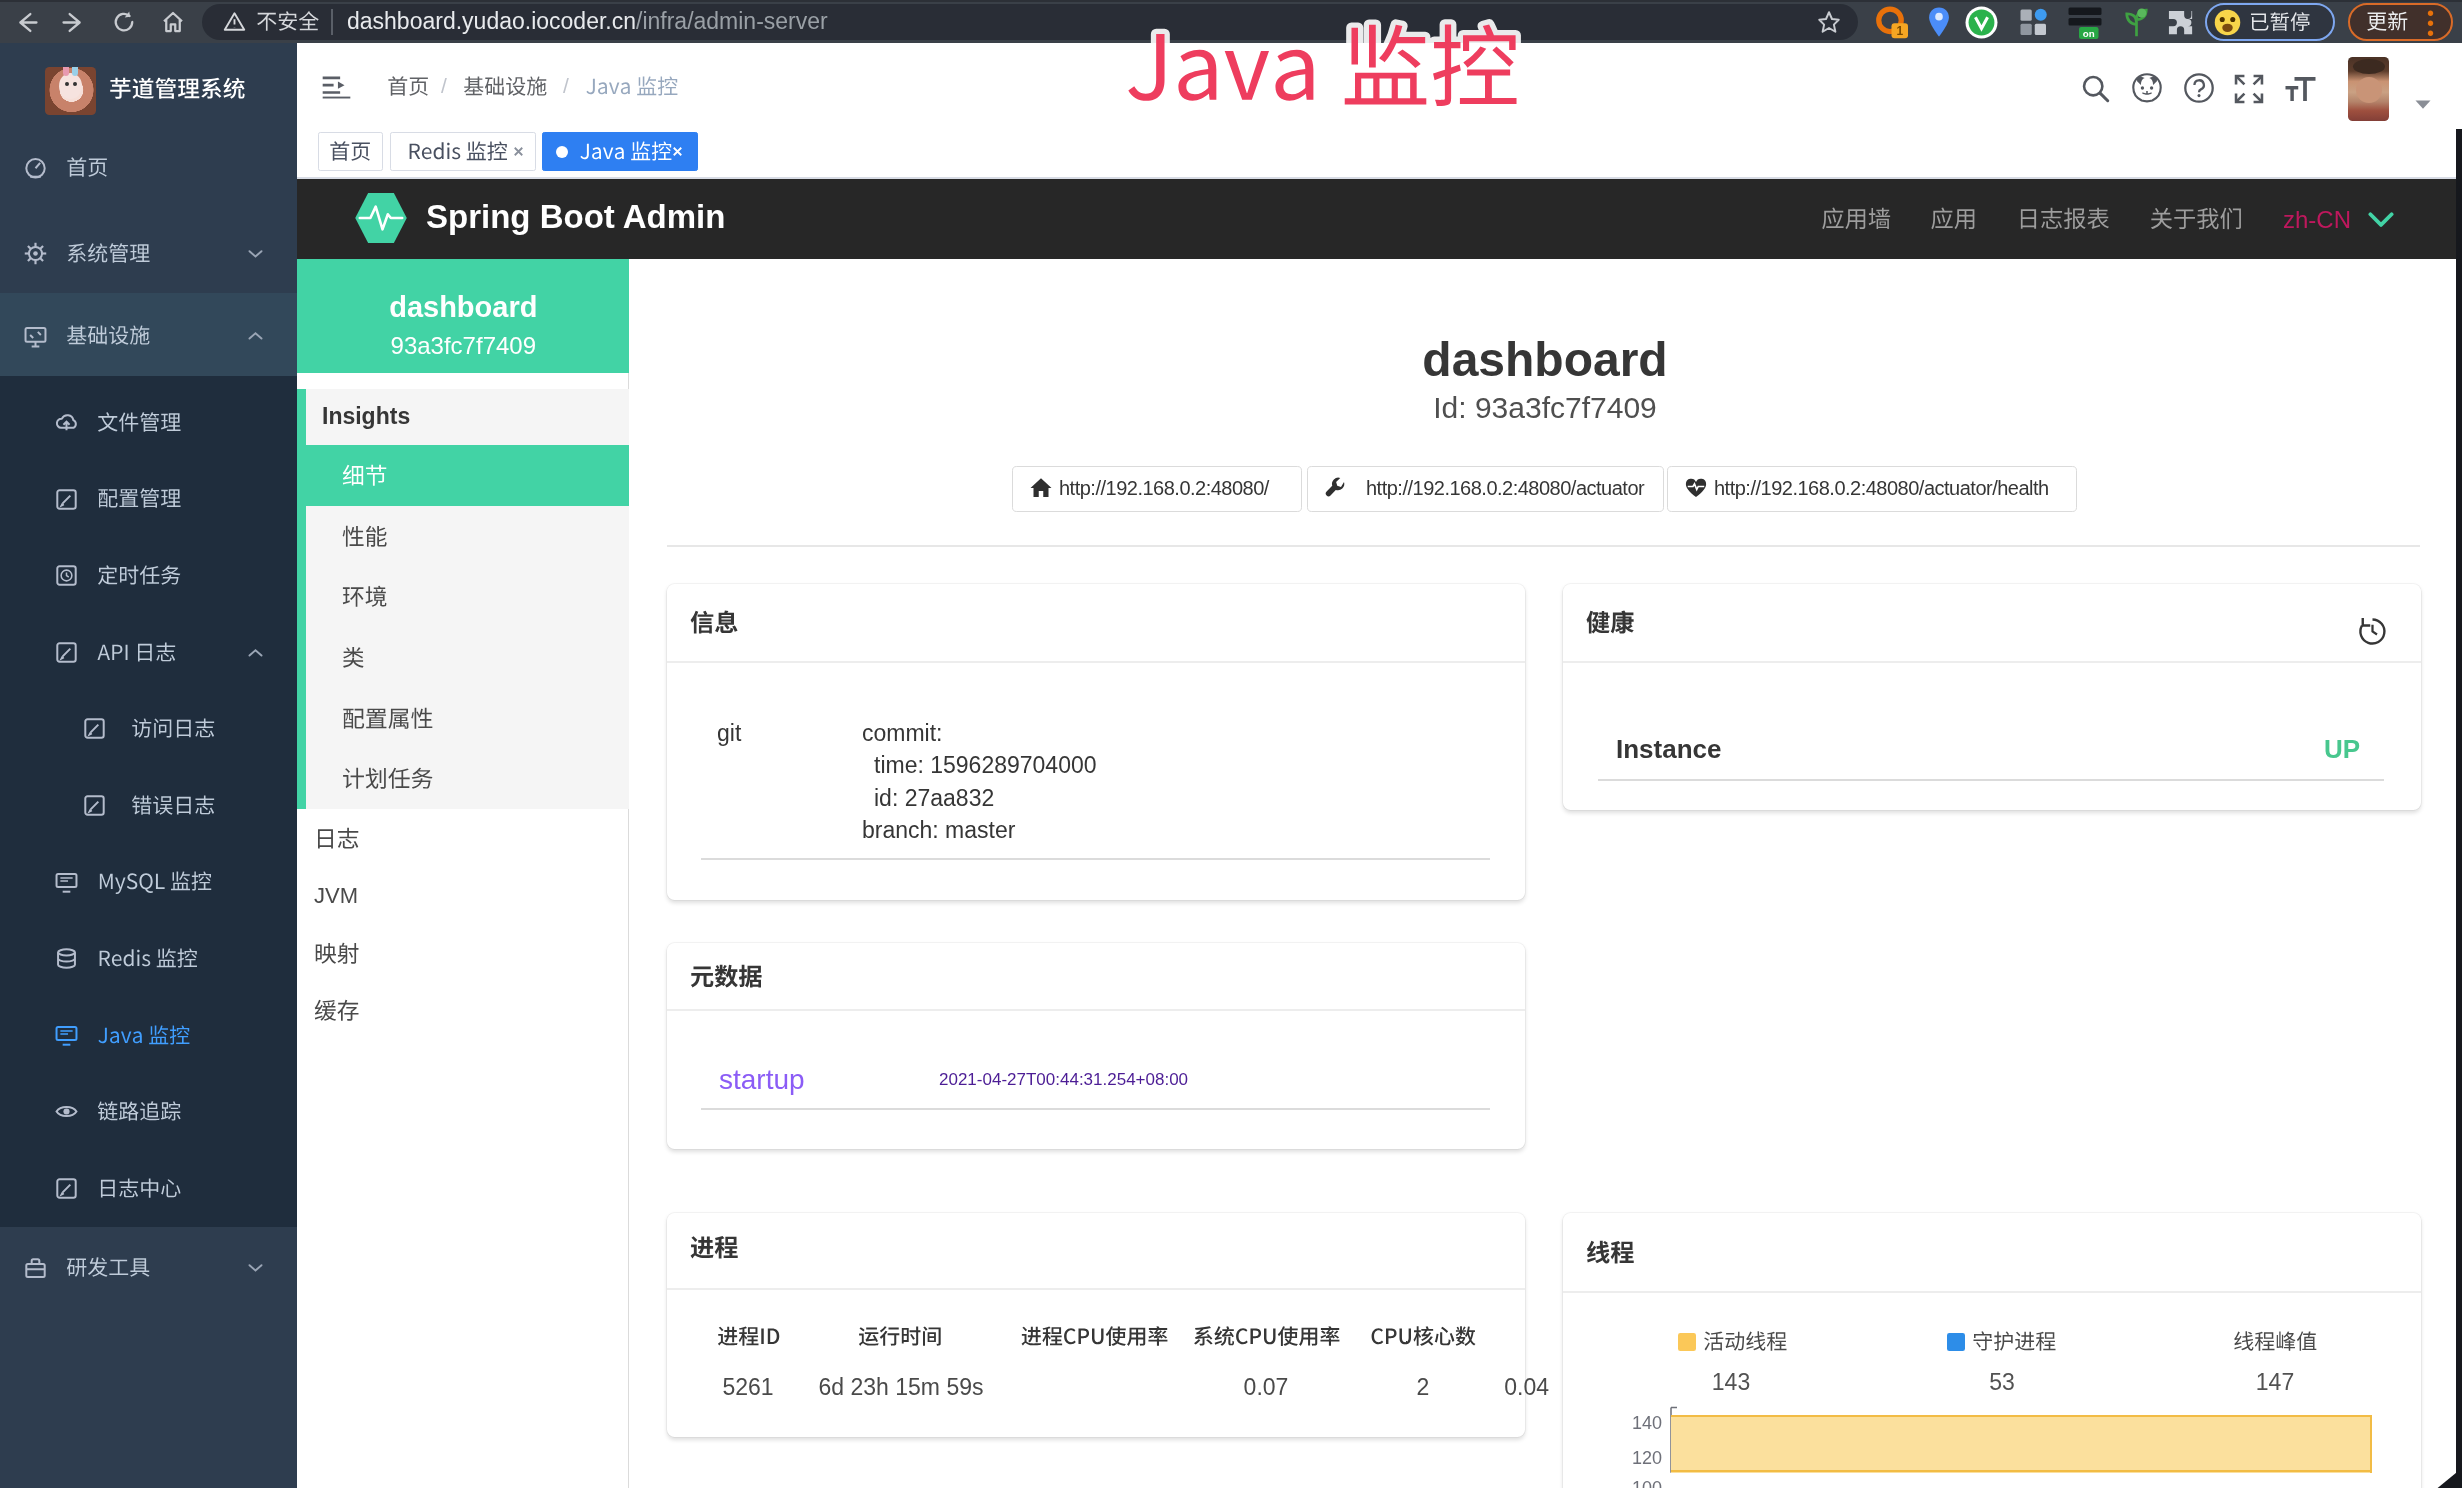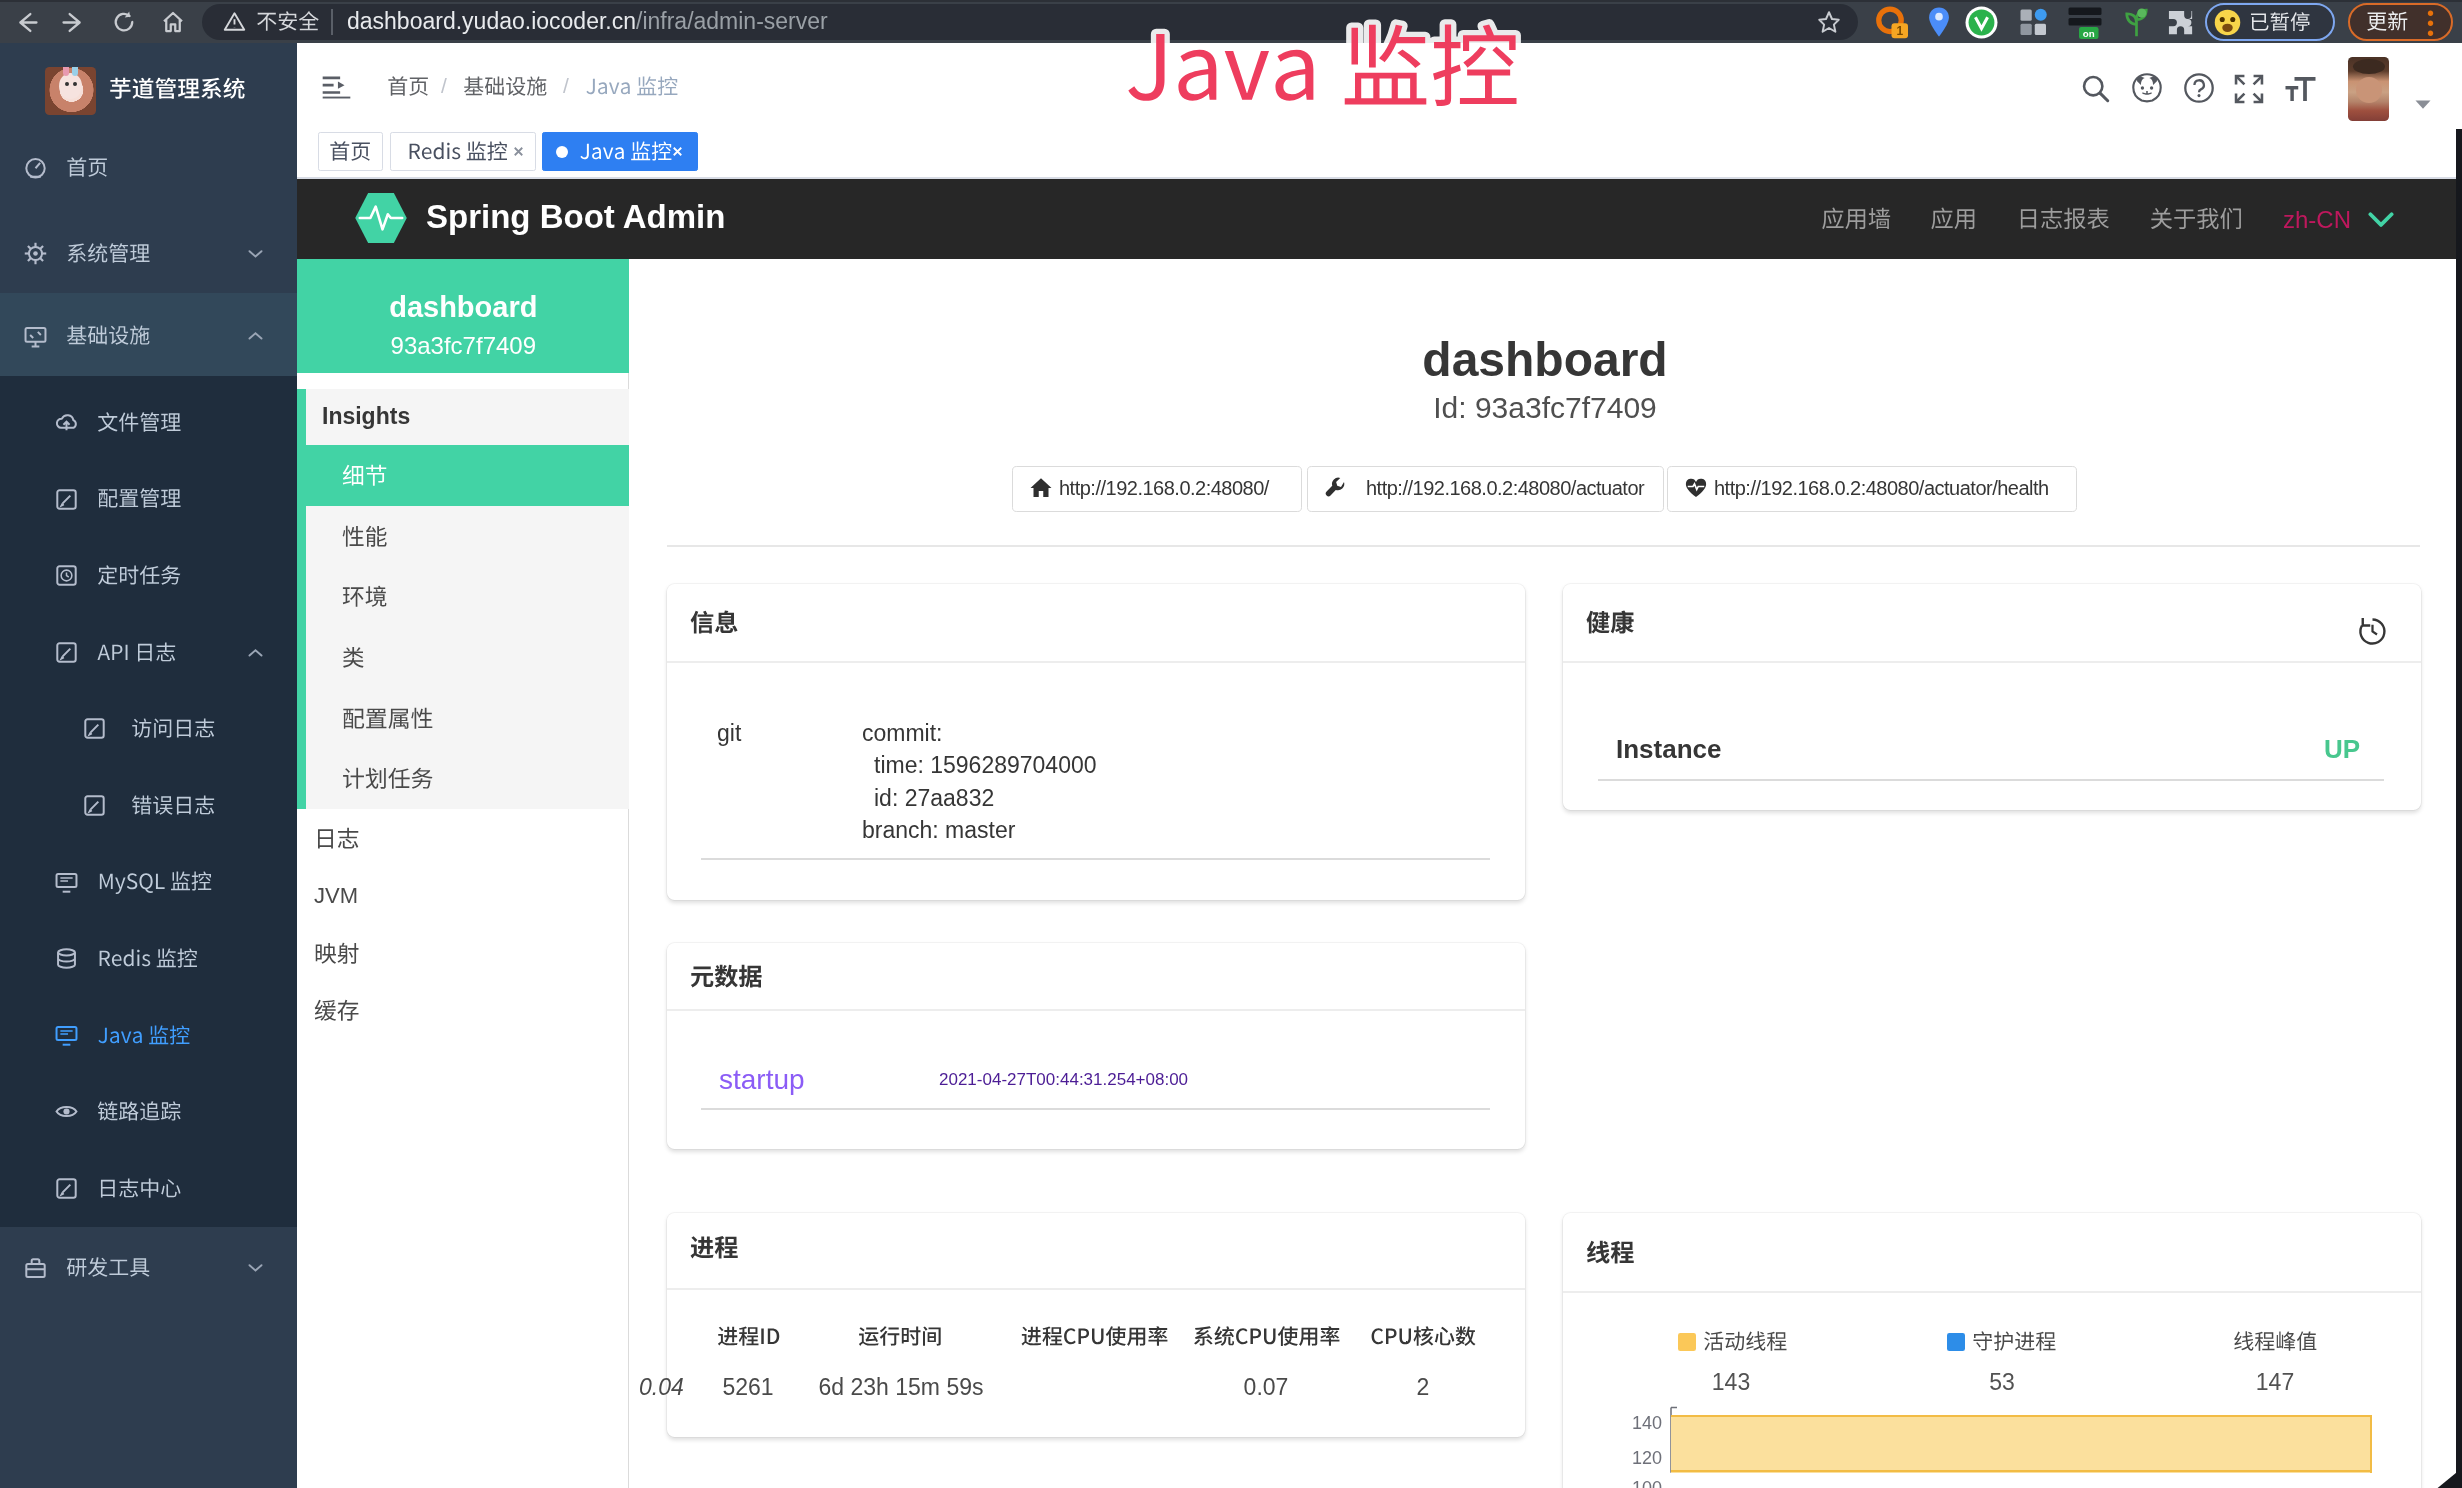--- a/index.html
+++ b/index.html
@@ -421,21 +421,21 @@
     <path d="M2 -21.6C3.6 -20.2 5.4 -18.2 6.3 -16.9L8.3 -18.6C7.4 -19.8 5.4 -21.7 3.9 -23.1ZM19.9 -23V-18.7H15.9V-23H13.3V-18.7H9.5V-16.1H13.3V-13.5C13.3 -12.9 13.3 -12.2 13.2 -11.6H9.3V-9H12.9C12.4 -7.1 11.5 -5.3 9.7 -3.9C10.3 -3.5 11.3 -2.5 11.6 -2C14 -3.8 15.1 -6.4 15.5 -9H19.9V-2.3H22.5V-9H26.5V-11.6H22.5V-16.1H26V-18.7H22.5V-23ZM15.9 -16.1H19.9V-11.6H15.8C15.9 -12.2 15.9 -12.9 15.9 -13.5ZM7.5 -13.5H1.3V-11H4.9V-3.5C3.7 -3 2.3 -1.8 0.9 -0.4L2.7 2.1C3.9 0.3 5.2 -1.4 6.1 -1.4C6.7 -1.4 7.7 -0.5 8.9 0.2C10.9 1.4 13.2 1.7 16.7 1.7C19.5 1.7 24.4 1.5 26.3 1.4C26.4 0.6 26.8 -0.6 27.1 -1.3C24.4 -1 20 -0.8 16.9 -0.8C13.7 -0.8 11.2 -1 9.4 -2C8.6 -2.5 8 -3 7.5 -3.3Z M43.4 -20.3H51V-15.7H43.4ZM40.9 -22.5V-13.4H53.6V-22.5ZM40.6 -6.1V-3.8H45.8V-0.7H38.8V1.7H55V-0.7H48.4V-3.8H53.8V-6.1H48.4V-9H54.4V-11.3H39.9V-9H45.8V-6.1ZM37.9 -23.3C35.8 -22.3 32.2 -21.5 29 -21C29.3 -20.4 29.7 -19.5 29.8 -19C31 -19.1 32.3 -19.3 33.6 -19.6V-15.8H29.3V-13.3H33.2C32.2 -10.3 30.4 -6.9 28.7 -5C29.1 -4.3 29.7 -3.2 30 -2.5C31.3 -4.1 32.5 -6.5 33.6 -9.1V2.3H36.2V-9.3C37 -8.2 37.9 -6.8 38.4 -6.1L39.9 -8.1C39.3 -8.8 36.9 -11.3 36.2 -12V-13.3H39.5V-15.8H36.2V-20.2C37.4 -20.5 38.6 -20.8 39.7 -21.3Z M66.8 0.4C69.4 0.4 71.5 -0.7 73.2 -2.6L71.4 -4.7C70.2 -3.3 68.8 -2.5 66.9 -2.5C63.3 -2.5 60.9 -5.5 60.9 -10.4C60.9 -15.2 63.4 -18.2 67 -18.2C68.6 -18.2 69.9 -17.4 71 -16.3L72.7 -18.4C71.5 -19.8 69.5 -21 66.9 -21C61.7 -21 57.6 -17 57.6 -10.3C57.6 -3.5 61.6 0.4 66.8 0.4Z M76.8 0H80.1V-7.8H83.2C87.6 -7.8 90.9 -9.9 90.9 -14.4C90.9 -19 87.6 -20.6 83 -20.6H76.8ZM80.1 -10.4V-18H82.7C86 -18 87.7 -17.1 87.7 -14.4C87.7 -11.7 86.1 -10.4 82.9 -10.4Z M102.5 0.4C107.1 0.4 110.2 -2.1 110.2 -8.8V-20.6H107V-8.7C107 -4 105.1 -2.5 102.5 -2.5C99.9 -2.5 98.1 -4 98.1 -8.7V-20.6H94.8V-8.8C94.8 -2.1 97.9 0.4 102.5 0.4Z M129.3 -23.5V-20.7H121.9V-18.3H129.3V-15.9H122.6V-7.9H129.2C129 -6.5 128.6 -5.2 127.9 -4.1C126.6 -5 125.5 -6.2 124.7 -7.4L122.6 -6.7C123.6 -5 124.8 -3.6 126.4 -2.3C125.1 -1.3 123.3 -0.4 120.8 0.2C121.3 0.8 122.1 1.8 122.4 2.4C125.2 1.6 127.1 0.5 128.5 -0.8C131.3 0.8 134.7 1.8 138.5 2.4C138.9 1.6 139.6 0.6 140.1 0C136.2 -0.4 132.8 -1.3 130.1 -2.7C131.1 -4.3 131.6 -6 131.8 -7.9H138.9V-15.9H132V-18.3H139.8V-20.7H132V-23.5ZM125 -13.7H129.3V-10.9V-10.1H125ZM132 -13.7H136.4V-10.1H132V-10.9ZM120.3 -23.7C118.7 -19.5 116 -15.5 113.2 -12.9C113.7 -12.2 114.4 -10.8 114.7 -10.2C115.6 -11.1 116.5 -12.2 117.4 -13.4V2.5H120V-17.3C121 -19.1 122 -21 122.7 -22.9Z M144.9 -21.7V-11.6C144.9 -7.7 144.6 -2.7 141.5 0.8C142.1 1.1 143.2 2 143.6 2.5C145.7 0.2 146.7 -2.9 147.2 -6H153.6V2.1H156.3V-6H163.1V-1C163.1 -0.5 162.9 -0.3 162.4 -0.3C161.9 -0.3 160 -0.3 158.2 -0.4C158.6 0.3 159 1.5 159.1 2.2C161.7 2.2 163.4 2.2 164.4 1.8C165.4 1.3 165.8 0.6 165.8 -1V-21.7ZM147.5 -19.2H153.6V-15.2H147.5ZM163.1 -19.2V-15.2H156.3V-19.2ZM147.5 -12.7H153.6V-8.6H147.4C147.5 -9.6 147.5 -10.6 147.5 -11.6ZM163.1 -12.7V-8.6H156.3V-12.7Z M191.8 -18C190.9 -16.9 189.2 -15.3 188 -14.4L190 -13.2C191.2 -14.1 192.8 -15.4 194 -16.7ZM170.1 -9.7 171.4 -7.5C173.3 -8.4 175.5 -9.6 177.6 -10.7L177.1 -12.7C174.5 -11.5 171.9 -10.3 170.1 -9.7ZM170.9 -16.5C172.4 -15.6 174.3 -14.2 175.1 -13.2L177 -14.8C176.1 -15.8 174.2 -17.1 172.7 -17.9ZM187.6 -11.2C189.5 -10.1 191.9 -8.4 193.1 -7.3L195 -8.9C193.8 -10 191.3 -11.6 189.4 -12.7ZM170.1 -5.7V-3.2H181.4V2.3H184.2V-3.2H195.4V-5.7H184.2V-7.8H181.4V-5.7ZM180.6 -23.2C181 -22.6 181.4 -21.9 181.7 -21.3H170.7V-18.8H180.7C179.9 -17.6 179.1 -16.7 178.8 -16.4C178.4 -15.8 178 -15.5 177.6 -15.4C177.8 -14.8 178.2 -13.7 178.3 -13.3C178.7 -13.4 179.4 -13.6 182.1 -13.8C180.9 -12.6 179.9 -11.7 179.4 -11.3C178.4 -10.5 177.7 -10 177 -9.9C177.3 -9.3 177.6 -8.1 177.8 -7.7C178.4 -8 179.4 -8.1 186.5 -8.8C186.8 -8.3 187 -7.8 187.2 -7.4L189.3 -8.2C188.7 -9.6 187.3 -11.6 186.1 -13.1L184.2 -12.3C184.5 -11.8 185 -11.3 185.4 -10.7L181.3 -10.4C183.7 -12.3 186 -14.6 188.1 -17.1L186 -18.3C185.5 -17.5 184.8 -16.7 184.2 -16L181 -15.8C181.9 -16.7 182.6 -17.8 183.4 -18.8H195.1V-21.3H184.9C184.5 -22 183.8 -23 183.3 -23.8Z" fill="#363636"></path>
   </svg>
 <svg style="position:absolute;left:1192px;top:1323px;" width="151" height="27" viewBox="0 -28 199 36">
     <path d="M7.5 -6.2C6.1 -4.3 3.8 -2.3 1.6 -1C2.2 -0.6 3.4 0.3 3.9 0.8C6 -0.7 8.5 -3 10.1 -5.2ZM17.6 -4.9C19.9 -3.2 22.7 -0.8 24 0.8L26.3 -0.8C24.9 -2.4 22 -4.7 19.7 -6.3ZM18.3 -12.4C19 -11.8 19.6 -11.1 20.3 -10.4L9.7 -9.7C13.6 -11.6 17.6 -14.1 21.4 -17L19.4 -18.7C18.1 -17.6 16.7 -16.5 15.2 -15.5L8.9 -15.2C10.8 -16.5 12.6 -18.1 14.3 -19.8C17.9 -20.2 21.4 -20.7 24.2 -21.4L22.3 -23.6C17.7 -22.4 9.7 -21.7 2.8 -21.4C3.1 -20.8 3.4 -19.7 3.5 -19.1C5.7 -19.2 8.2 -19.3 10.6 -19.5C8.9 -17.8 7.1 -16.4 6.4 -16C5.6 -15.4 5 -15 4.4 -14.9C4.6 -14.3 5 -13.1 5.1 -12.6C5.7 -12.8 6.6 -13 11.7 -13.3C9.6 -12 7.8 -11 6.8 -10.6C5.1 -9.7 3.9 -9.2 2.9 -9C3.2 -8.3 3.6 -7.1 3.7 -6.6C4.5 -7 5.7 -7.1 12.9 -7.7V-0.9C12.9 -0.5 12.7 -0.4 12.3 -0.4C11.8 -0.4 10.2 -0.4 8.6 -0.5C9 0.3 9.5 1.4 9.6 2.1C11.7 2.1 13.2 2.1 14.2 1.7C15.3 1.3 15.5 0.6 15.5 -0.8V-7.9L22 -8.4C22.8 -7.5 23.4 -6.6 23.9 -5.9L26 -7.1C24.8 -8.9 22.5 -11.5 20.3 -13.4Z M47.3 -9.8V-1.3C47.3 1.1 47.9 1.8 50.1 1.8C50.5 1.8 51.9 1.8 52.3 1.8C54.2 1.8 54.8 0.7 55 -3.4C54.3 -3.6 53.3 -4 52.8 -4.5C52.7 -1 52.6 -0.4 52 -0.4C51.7 -0.4 50.8 -0.4 50.5 -0.4C50 -0.4 50 -0.5 50 -1.3V-9.8ZM42.1 -9.7C41.9 -4.5 41.4 -1.5 36.9 0.2C37.5 0.7 38.2 1.7 38.6 2.4C43.6 0.2 44.5 -3.6 44.7 -9.7ZM29.1 -1.7 29.7 1C32.3 0 35.6 -1.1 38.8 -2.3L38.3 -4.6C34.9 -3.4 31.4 -2.3 29.1 -1.7ZM44.5 -23.1C45 -22 45.5 -20.7 45.8 -19.7H39.3V-17.4H44C42.8 -15.7 41.1 -13.5 40.5 -13C40 -12.4 39.2 -12.2 38.6 -12.1C38.9 -11.5 39.4 -10.2 39.5 -9.5C40.3 -9.9 41.6 -10 51.5 -11C51.9 -10.2 52.3 -9.5 52.6 -9L54.8 -10.2C54 -11.9 52.2 -14.5 50.7 -16.5L48.6 -15.4C49.2 -14.7 49.7 -13.9 50.2 -13.1L43.5 -12.5C44.7 -13.9 46 -15.8 47.2 -17.4H54.6V-19.7H46.7L48.5 -20.3C48.2 -21.2 47.5 -22.7 47 -23.7ZM29.7 -11.7C30.1 -11.9 30.8 -12.1 33.6 -12.5C32.5 -10.9 31.6 -9.8 31.2 -9.3C30.3 -8.2 29.7 -7.6 29 -7.4C29.3 -6.7 29.7 -5.5 29.9 -5C30.5 -5.3 31.6 -5.7 38.4 -7.2C38.3 -7.8 38.3 -8.8 38.4 -9.5L33.7 -8.6C35.7 -10.9 37.6 -13.7 39.2 -16.5L36.8 -17.9C36.3 -16.9 35.8 -15.9 35.2 -14.9L32.3 -14.6C34 -16.9 35.6 -19.8 36.8 -22.6L34.1 -23.8C33 -20.5 31.1 -17 30.4 -16.1C29.8 -15.1 29.3 -14.5 28.7 -14.4C29.1 -13.7 29.5 -12.3 29.7 -11.7Z M66.8 0.4C69.4 0.4 71.5 -0.7 73.2 -2.6L71.4 -4.7C70.2 -3.3 68.8 -2.5 66.9 -2.5C63.3 -2.5 60.9 -5.5 60.9 -10.4C60.9 -15.2 63.4 -18.2 67 -18.2C68.6 -18.2 69.9 -17.4 71 -16.3L72.7 -18.4C71.5 -19.8 69.5 -21 66.9 -21C61.7 -21 57.6 -17 57.6 -10.3C57.6 -3.5 61.6 0.4 66.8 0.4Z M76.8 0H80.1V-7.8H83.2C87.6 -7.8 90.9 -9.9 90.9 -14.4C90.9 -19 87.6 -20.6 83 -20.6H76.8ZM80.1 -10.4V-18H82.7C86 -18 87.7 -17.1 87.7 -14.4C87.7 -11.7 86.1 -10.4 82.9 -10.4Z M102.5 0.4C107.1 0.4 110.2 -2.1 110.2 -8.8V-20.6H107V-8.7C107 -4 105.1 -2.5 102.5 -2.5C99.9 -2.5 98.1 -4 98.1 -8.7V-20.6H94.8V-8.8C94.8 -2.1 97.9 0.4 102.5 0.4Z M129.3 -23.5V-20.7H121.9V-18.3H129.3V-15.9H122.6V-7.9H129.2C129 -6.5 128.6 -5.2 127.9 -4.1C126.6 -5 125.5 -6.2 124.7 -7.4L122.6 -6.7C123.6 -5 124.8 -3.6 126.4 -2.3C125.1 -1.3 123.3 -0.4 120.8 0.2C121.3 0.8 122.1 1.8 122.4 2.4C125.2 1.6 127.1 0.5 128.5 -0.8C131.3 0.8 134.7 1.8 138.5 2.4C138.9 1.6 139.6 0.6 140.1 0C136.2 -0.4 132.8 -1.3 130.1 -2.7C131.1 -4.3 131.6 -6 131.8 -7.9H138.9V-15.9H132V-18.3H139.8V-20.7H132V-23.5ZM125 -13.7H129.3V-10.9V-10.1H125ZM132 -13.7H136.4V-10.1H132V-10.9ZM120.3 -23.7C118.7 -19.5 116 -15.5 113.2 -12.9C113.7 -12.2 114.4 -10.8 114.7 -10.2C115.6 -11.1 116.5 -12.2 117.4 -13.4V2.5H120V-17.3C121 -19.1 122 -21 122.7 -22.9Z M144.9 -21.7V-11.6C144.9 -7.7 144.6 -2.7 141.5 0.8C142.1 1.1 143.2 2 143.6 2.5C145.7 0.2 146.7 -2.9 147.2 -6H153.6V2.1H156.3V-6H163.1V-1C163.1 -0.5 162.9 -0.3 162.4 -0.3C161.9 -0.3 160 -0.3 158.2 -0.4C158.6 0.3 159 1.5 159.1 2.2C161.7 2.2 163.4 2.2 164.4 1.8C165.4 1.3 165.8 0.6 165.8 -1V-21.7ZM147.5 -19.2H153.6V-15.2H147.5ZM163.1 -19.2V-15.2H156.3V-19.2ZM147.5 -12.7H153.6V-8.6H147.4C147.5 -9.6 147.5 -10.6 147.5 -11.6ZM163.1 -12.7V-8.6H156.3V-12.7Z M191.8 -18C190.9 -16.9 189.2 -15.3 188 -14.4L190 -13.2C191.2 -14.1 192.8 -15.4 194 -16.7ZM170.1 -9.7 171.4 -7.5C173.3 -8.4 175.5 -9.6 177.6 -10.7L177.1 -12.7C174.5 -11.5 171.9 -10.3 170.1 -9.7ZM170.9 -16.5C172.4 -15.6 174.3 -14.2 175.1 -13.2L177 -14.8C176.1 -15.8 174.2 -17.1 172.7 -17.9ZM187.6 -11.2C189.5 -10.1 191.9 -8.4 193.1 -7.3L195 -8.9C193.8 -10 191.3 -11.6 189.4 -12.7ZM170.1 -5.7V-3.2H181.4V2.3H184.2V-3.2H195.4V-5.7H184.2V-7.8H181.4V-5.7ZM180.6 -23.2C181 -22.6 181.4 -21.9 181.7 -21.3H170.7V-18.8H180.7C179.9 -17.6 179.1 -16.7 178.8 -16.4C178.4 -15.8 178 -15.5 177.6 -15.4C177.8 -14.8 178.2 -13.7 178.3 -13.3C178.7 -13.4 179.4 -13.6 182.1 -13.8C180.9 -12.6 179.9 -11.7 179.4 -11.3C178.4 -10.5 177.7 -10 177 -9.9C177.3 -9.3 177.6 -8.1 177.8 -7.7C178.4 -8 179.4 -8.1 186.5 -8.8C186.8 -8.3 187 -7.8 187.2 -7.4L189.3 -8.2C188.7 -9.6 187.3 -11.6 186.1 -13.1L184.2 -12.3C184.5 -11.8 185 -11.3 185.4 -10.7L181.3 -10.4C183.7 -12.3 186 -14.6 188.1 -17.1L186 -18.3C185.5 -17.5 184.8 -16.7 184.2 -16L181 -15.8C181.9 -16.7 182.6 -17.8 183.4 -18.8H195.1V-21.3H184.9C184.5 -22 183.8 -23 183.3 -23.8Z" fill="#363636"></path>
   </svg>
 <svg style="position:absolute;left:1370px;top:1323px;" width="108" height="27" viewBox="0 -28 143 36">
     <path d="M10.8 0.4C13.4 0.4 15.5 -0.7 17.2 -2.6L15.4 -4.7C14.2 -3.3 12.8 -2.5 10.9 -2.5C7.3 -2.5 4.9 -5.5 4.9 -10.4C4.9 -15.2 7.4 -18.2 11 -18.2C12.6 -18.2 13.9 -17.4 15 -16.3L16.7 -18.4C15.5 -19.8 13.5 -21 10.9 -21C5.7 -21 1.6 -17 1.6 -10.3C1.6 -3.5 5.6 0.4 10.8 0.4Z M20.8 0H24.1V-7.8H27.2C31.6 -7.8 34.9 -9.9 34.9 -14.4C34.9 -19 31.6 -20.6 27 -20.6H20.8ZM24.1 -10.4V-18H26.7C30 -18 31.7 -17.1 31.7 -14.4C31.7 -11.7 30.1 -10.4 26.9 -10.4Z M46.5 0.4C51.1 0.4 54.2 -2.1 54.2 -8.8V-20.6H51V-8.7C51 -4 49.1 -2.5 46.5 -2.5C43.9 -2.5 42.1 -4 42.1 -8.7V-20.6H38.8V-8.8C38.8 -2.1 41.9 0.4 46.5 0.4Z M80.6 -10.4C78.2 -5.8 72.9 -1.8 66.3 0.2C66.8 0.7 67.5 1.8 67.9 2.4C71.3 1.2 74.5 -0.4 77.1 -2.5C78.8 -1 80.9 0.9 81.9 2.1L83.9 0.3C82.8 -0.9 80.7 -2.6 78.9 -4C80.7 -5.7 82.2 -7.5 83.3 -9.4ZM73.7 -23C74.2 -22.1 74.6 -21 74.9 -20H67.9V-17.6H73C72 -16.1 70.7 -13.9 70.2 -13.4C69.7 -12.9 68.8 -12.7 68.2 -12.5C68.4 -11.9 68.8 -10.7 68.9 -10.1C69.4 -10.3 70.3 -10.4 75 -10.8C73 -8.8 70.4 -7.1 67.7 -5.9C68.2 -5.4 68.9 -4.5 69.2 -3.9C74.3 -6.2 78.7 -10.3 81.2 -14.7L78.7 -15.6C78.3 -14.7 77.7 -13.9 77.1 -13.1L72.8 -12.9C73.7 -14.3 74.9 -16.2 75.8 -17.6H83.7V-20H77.8C77.6 -21.1 76.9 -22.6 76.2 -23.8ZM61.8 -23.6V-18.3H58.2V-15.8H61.7C60.9 -12.2 59.2 -8 57.5 -5.7C58 -5 58.6 -3.8 58.9 -3.1C59.9 -4.7 61 -7.1 61.8 -9.7V2.3H64.3V-11.5C65 -10.2 65.7 -8.8 66 -8L67.6 -9.8C67.1 -10.6 65.1 -13.8 64.3 -14.8V-15.8H67.3V-18.3H64.3V-23.6Z M93 -15.7V-2.2C93 0.9 94 1.8 97.3 1.8C97.9 1.8 101.8 1.8 102.5 1.8C105.8 1.8 106.5 0.2 106.9 -5.1C106.1 -5.3 105 -5.8 104.4 -6.2C104.2 -1.6 103.9 -0.7 102.3 -0.7C101.4 -0.7 98.3 -0.7 97.5 -0.7C96 -0.7 95.8 -0.9 95.8 -2.2V-15.7ZM88.3 -13.8C87.9 -10.3 87 -6 85.9 -3.1L88.6 -2C89.6 -5.1 90.4 -9.9 90.9 -13.3ZM105.8 -13.7C107.3 -10.4 108.8 -5.9 109.3 -3L112 -4.1C111.4 -7 109.8 -11.3 108.2 -14.6ZM94.2 -21.1C96.8 -19.3 100.2 -16.6 101.7 -14.8L103.7 -16.9C102 -18.6 98.6 -21.2 96 -22.9Z M124.9 -23.2C124.5 -22.1 123.6 -20.5 122.9 -19.5L124.6 -18.7C125.4 -19.6 126.3 -21 127.1 -22.3ZM115 -22.3C115.7 -21.1 116.4 -19.6 116.6 -18.6L118.6 -19.5C118.4 -20.5 117.6 -22 116.9 -23ZM123.8 -7C123.2 -5.8 122.4 -4.7 121.5 -3.8C120.6 -4.2 119.6 -4.7 118.7 -5.1L119.8 -7ZM115.5 -4.2C116.8 -3.7 118.3 -3 119.6 -2.3C117.9 -1.1 115.9 -0.3 113.7 0.2C114.2 0.7 114.7 1.6 114.9 2.2C117.5 1.5 119.8 0.4 121.8 -1.1C122.7 -0.6 123.5 -0.1 124.1 0.4L125.7 -1.3C125.1 -1.7 124.3 -2.2 123.5 -2.7C125 -4.3 126.1 -6.3 126.8 -8.7L125.4 -9.3L124.9 -9.2H120.8L121.4 -10.5L119 -10.9C118.8 -10.4 118.6 -9.8 118.3 -9.2H114.6V-7H117.2C116.6 -6 116 -5 115.5 -4.2ZM119.6 -23.7V-18.5H114.1V-16.4H118.8C117.5 -14.8 115.5 -13.3 113.7 -12.5C114.2 -12 114.7 -11.1 115.1 -10.5C116.6 -11.4 118.3 -12.7 119.6 -14.2V-11.3H122.1V-14.8C123.3 -13.8 124.8 -12.7 125.4 -12L126.9 -13.9C126.3 -14.3 124.2 -15.6 122.8 -16.4H127.7V-18.5H122.1V-23.7ZM130.1 -23.5C129.5 -18.5 128.2 -13.8 126 -10.8C126.6 -10.5 127.6 -9.6 128 -9.2C128.6 -10.1 129.2 -11.1 129.7 -12.3C130.3 -9.8 131 -7.6 132 -5.5C130.4 -3 128.3 -1.1 125.4 0.3C125.8 0.8 126.5 1.9 126.8 2.5C129.6 1 131.7 -0.8 133.3 -3.1C134.6 -0.9 136.3 0.8 138.3 2.1C138.7 1.5 139.5 0.5 140.1 0C137.8 -1.2 136.1 -3.1 134.7 -5.5C136.1 -8.3 137 -11.8 137.6 -15.9H139.4V-18.3H131.7C132 -19.9 132.3 -21.5 132.6 -23.1ZM135.1 -15.9C134.7 -13 134.2 -10.5 133.3 -8.3C132.4 -10.6 131.7 -13.2 131.2 -15.9Z" fill="#363636"></path>
   </svg>
 <div style="position:absolute;top:1371px;font-size:23px;line-height:33px;color:#4a4a4a;font-weight:400;white-space:nowrap;left:293px;width:910px;text-align:center;">5261</div>
 <div style="position:absolute;top:1371px;font-size:23px;line-height:33px;color:#4a4a4a;font-weight:400;white-space:nowrap;left:446px;width:910px;text-align:center;">6d 23h 15m 59s</div>
-<div style="position:absolute;top:1371px;font-size:23px;line-height:33px;color:#4a4a4a;font-weight:400;white-space:nowrap;left:639px;width:910px;text-align:left;font-style:italic;">0.04</div>
+<div style="position:absolute;top:1371px;font-size:23px;line-height:33px;color:#4a4a4a;font-weight:400;white-space:nowrap;left:639px;width:910px;text-align:right;">0.04</div>
 <div style="position:absolute;top:1371px;font-size:23px;line-height:33px;color:#4a4a4a;font-weight:400;white-space:nowrap;left:811px;width:910px;text-align:center;">0.07</div>
 <div style="position:absolute;top:1371px;font-size:23px;line-height:33px;color:#4a4a4a;font-weight:400;white-space:nowrap;left:968px;width:910px;text-align:center;">2</div>
 <div class="card" style="left:1563px;top:1213px;width:858px;height:303px"></div>
 <svg style="position:absolute;left:1586px;top:1237px;" width="50" height="32" viewBox="0 -32 66 42">
     <path d="M1.5 -2.3 2.3 1.4C5.4 0.3 9.3 -1.1 13 -2.4L12.4 -5.5C8.4 -4.3 4.2 -3 1.5 -2.3ZM22.6 -24.9C23.9 -24 25.7 -22.7 26.6 -21.9L28.9 -24.1C28 -24.9 26.1 -26.1 24.9 -26.9ZM2.4 -13.2C2.9 -13.5 3.6 -13.7 6.5 -14C5.4 -12.5 4.5 -11.4 4 -10.8C3 -9.7 2.2 -9 1.4 -8.8C1.8 -7.8 2.4 -6.1 2.6 -5.4C3.4 -5.9 4.7 -6.3 12.5 -7.8C12.5 -8.5 12.5 -10 12.6 -11L7.6 -10.1C9.8 -12.7 11.9 -15.7 13.6 -18.8L10.5 -20.7C10 -19.6 9.3 -18.4 8.6 -17.3L5.9 -17.1C7.7 -19.6 9.5 -22.6 10.7 -25.4L7.1 -27.1C6 -23.5 3.8 -19.6 3.1 -18.6C2.4 -17.6 1.8 -17 1.2 -16.8C1.6 -15.8 2.2 -14 2.4 -13.2ZM27.6 -11.2C26.6 -9.7 25.4 -8.3 24 -7.1C23.7 -8.3 23.4 -9.7 23.2 -11.2L30.6 -12.6L29.9 -15.9L22.7 -14.6L22.4 -17.6L29.7 -18.8L29.1 -22.1L22.2 -21.1C22.1 -23.1 22.1 -25.2 22.1 -27.3H18.3C18.3 -25.1 18.3 -22.8 18.5 -20.5L13.8 -19.8L14.4 -16.4L18.7 -17L19 -14L13.1 -12.9L13.8 -9.5L19.5 -10.5C19.8 -8.4 20.3 -6.4 20.8 -4.6C18.1 -3 15.1 -1.7 12 -0.8C12.9 0.1 13.8 1.4 14.3 2.4C17.1 1.4 19.7 0.2 22 -1.3C23.3 1.3 24.9 2.8 27 2.8C29.5 2.8 30.6 1.8 31.2 -2.1C30.3 -2.6 29.2 -3.4 28.5 -4.3C28.3 -1.7 28 -0.9 27.4 -0.9C26.6 -0.9 25.8 -1.8 25.2 -3.5C27.4 -5.3 29.3 -7.4 30.8 -9.8Z M50.2 -22.8H57.7V-18.3H50.2ZM46.7 -26V-15.1H61.4V-26ZM46.4 -7.2V-4H52V-1.2H44.4V2.2H63V-1.2H55.9V-4H61.5V-7.2H55.9V-9.9H62.3V-13.2H45.7V-9.9H52V-7.2ZM42.9 -26.8C40.4 -25.8 36.5 -24.8 32.9 -24.2C33.3 -23.4 33.8 -22.1 34 -21.3C35.3 -21.4 36.6 -21.7 37.9 -21.9V-18.2H33.3V-14.6H37.4C36.3 -11.5 34.4 -8.1 32.6 -6C33.2 -5 34.1 -3.4 34.4 -2.3C35.7 -3.9 36.9 -6.2 37.9 -8.7V2.8H41.6V-9.7C42.4 -8.5 43.2 -7.3 43.6 -6.4L45.8 -9.5C45.2 -10.2 42.5 -13 41.6 -13.7V-14.6H45.1V-18.2H41.6V-22.7C43 -23 44.3 -23.5 45.5 -23.9Z" fill="#363636"></path>
   </svg>
 <div style="position:absolute;left:1563px;top:1291px;width:858px;height:1.5px;background:#ededed;"></div>
 <div style="position:absolute;left:1678px;top:1333px;width:18px;height:18px;background:#fbc858;border-radius:2.3px;"></div>
 <svg style="position:absolute;left:1703px;top:1328px;" width="86" height="27" viewBox="0 -28 114 36">
     <path d="M2.5 -21.7C4.3 -20.7 6.6 -19.4 7.8 -18.5L9 -20.3C7.8 -21.1 5.4 -22.3 3.7 -23.2ZM1.2 -14C2.9 -13 5.2 -11.7 6.4 -10.9L7.5 -12.7C6.3 -13.4 4 -14.7 2.3 -15.5ZM1.8 0.4 3.6 1.9C5.3 -0.7 7.2 -4.2 8.7 -7.2L7.2 -8.6C5.5 -5.4 3.3 -1.7 1.8 0.4ZM9 -15.3V-13.3H17.1V-8.7H11V2.2H12.9V1H22.9V2.1H24.9V-8.7H19V-13.3H26.8V-15.3H19V-20.2C21.5 -20.6 23.7 -21.2 25.6 -21.8L23.9 -23.4C20.8 -22.3 15.1 -21.4 10.3 -20.9C10.5 -20.4 10.8 -19.6 10.9 -19.1C12.9 -19.3 15 -19.6 17.1 -19.9V-15.3ZM12.9 -0.9V-6.7H22.9V-0.9Z M30.5 -21.2V-19.3H41.3V-21.2ZM46.3 -23C46.3 -21.1 46.3 -19 46.2 -17.1H42.2V-15H46.1C45.8 -8.7 44.7 -2.8 40.8 0.7C41.4 1 42.1 1.7 42.5 2.2C46.6 -1.7 47.8 -8.1 48.2 -15H52.4C52.1 -5.1 51.7 -1.4 50.9 -0.5C50.7 -0.2 50.3 -0.1 49.8 -0.1C49.3 -0.1 47.8 -0.1 46.2 -0.3C46.6 0.3 46.8 1.2 46.8 1.8C48.3 1.9 49.9 1.9 50.7 1.8C51.6 1.7 52.2 1.5 52.8 0.8C53.7 -0.5 54.1 -4.5 54.5 -16C54.5 -16.3 54.5 -17.1 54.5 -17.1H48.3C48.3 -19 48.4 -21.1 48.4 -23ZM30.5 -1.2 30.5 -1.3V-1.2C31.2 -1.6 32.2 -1.9 40 -3.7L40.5 -1.8L42.3 -2.4C41.8 -4.4 40.5 -7.7 39.5 -10.2L37.7 -9.7C38.3 -8.4 38.9 -6.9 39.4 -5.4L32.7 -4C33.8 -6.6 34.9 -9.7 35.6 -12.6H41.8V-14.6H29.5V-12.6H33.4C32.7 -9.4 31.5 -6 31.1 -5.1C30.6 -4.1 30.3 -3.3 29.8 -3.2C30.1 -2.7 30.4 -1.7 30.5 -1.2Z M57.5 -1.5 58 0.5C60.5 -0.3 63.9 -1.3 67.1 -2.2L66.8 -4C63.4 -3.1 59.8 -2.1 57.5 -1.5ZM75.7 -21.8C77.1 -21.2 78.9 -20.1 79.8 -19.3L81 -20.6C80.1 -21.4 78.3 -22.4 76.9 -23ZM58 -11.8C58.4 -12 59.1 -12.2 62.5 -12.7C61.3 -10.8 60.2 -9.4 59.6 -8.9C58.8 -7.8 58.1 -7.1 57.5 -7C57.8 -6.5 58.1 -5.5 58.2 -5.1C58.8 -5.4 59.7 -5.7 66.8 -7.1C66.7 -7.6 66.7 -8.3 66.8 -8.9L61.2 -7.9C63.3 -10.4 65.4 -13.5 67.2 -16.6L65.5 -17.6C64.9 -16.6 64.3 -15.5 63.7 -14.5L60.1 -14.2C61.8 -16.5 63.4 -19.6 64.7 -22.5L62.7 -23.4C61.6 -20.1 59.5 -16.5 58.9 -15.6C58.3 -14.6 57.8 -14 57.3 -13.8C57.6 -13.3 57.9 -12.3 58 -11.8ZM80.8 -9.8C79.7 -8 78.2 -6.4 76.4 -5C75.9 -6.5 75.5 -8.3 75.3 -10.3L82.4 -11.6L82.1 -13.5L75 -12.2C74.9 -13.3 74.7 -14.6 74.6 -15.8L81.6 -16.9L81.3 -18.8L74.5 -17.8C74.5 -19.6 74.4 -21.6 74.4 -23.6H72.4C72.4 -21.5 72.4 -19.4 72.5 -17.4L68.1 -16.8L68.5 -14.9L72.7 -15.5C72.7 -14.3 72.9 -13 73 -11.8L67.6 -10.8L67.9 -8.9L73.3 -9.9C73.6 -7.6 74.1 -5.5 74.6 -3.7C72.3 -2.1 69.5 -0.9 66.7 0C67.2 0.5 67.7 1.2 68 1.7C70.6 0.8 73.1 -0.4 75.3 -1.8C76.5 0.7 78 2.2 80 2.2C81.9 2.2 82.6 1.2 83 -1.9C82.5 -2.1 81.8 -2.5 81.4 -3C81.3 -0.5 81 0.1 80.2 0.1C79 0.1 78 -1 77.1 -3.1C79.3 -4.8 81.2 -6.7 82.6 -8.9Z M98.9 -20.5H107.4V-15.4H98.9ZM96.9 -22.3V-13.6H109.4V-22.3ZM96.5 -5.9V-4H102V-0.4H94.7V1.5H111V-0.4H104.1V-4H109.7V-5.9H104.1V-9.2H110.3V-11.1H95.9V-9.2H102V-5.9ZM94.1 -23.1C92 -22.2 88.3 -21.4 85.2 -20.8C85.5 -20.4 85.7 -19.7 85.8 -19.2C87.1 -19.4 88.5 -19.7 89.9 -19.9V-15.6H85.4V-13.7H89.7C88.5 -10.4 86.6 -6.8 84.8 -4.8C85.1 -4.3 85.7 -3.5 85.9 -2.9C87.3 -4.6 88.8 -7.4 89.9 -10.2V2.2H92V-9.9C93 -8.7 94.1 -7.2 94.6 -6.4L95.8 -8.1C95.3 -8.7 92.8 -11.2 92 -11.9V-13.7H95.5V-15.6H92V-20.4C93.3 -20.7 94.6 -21.1 95.6 -21.5Z" fill="#4a4a4a"></path>

